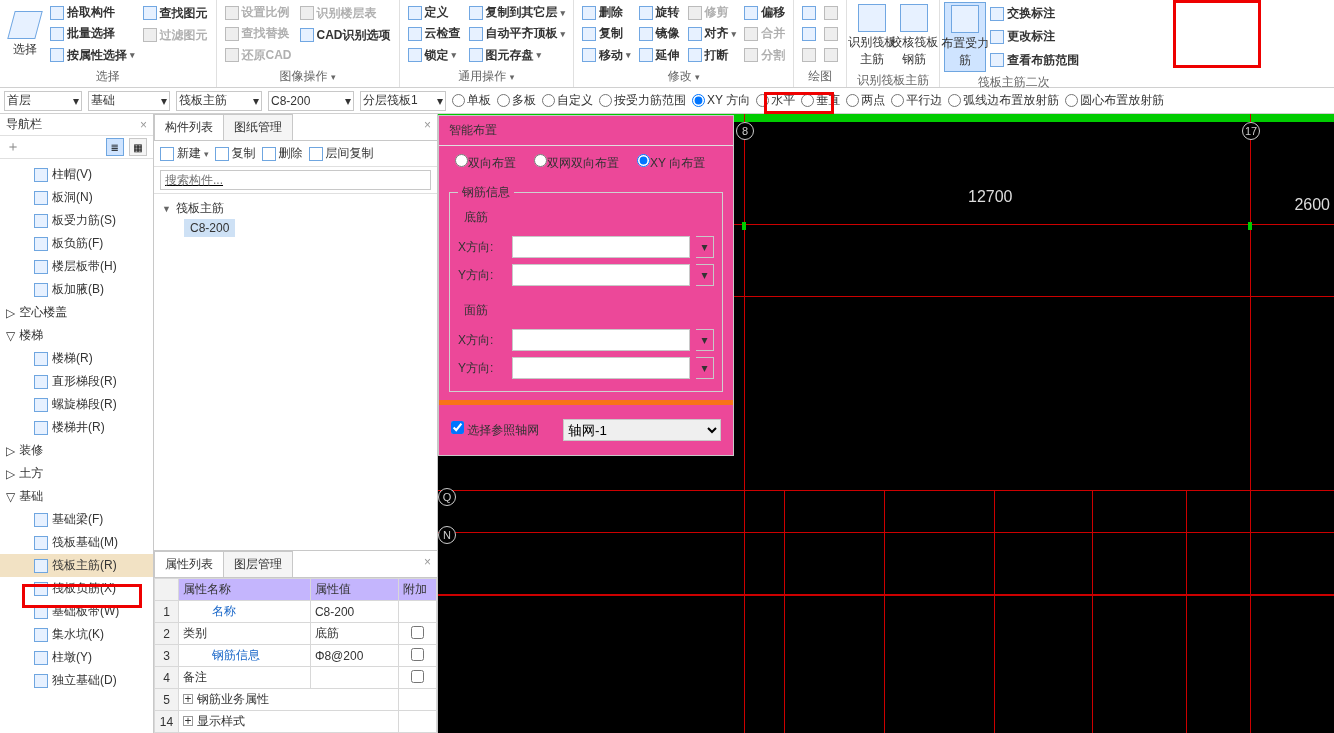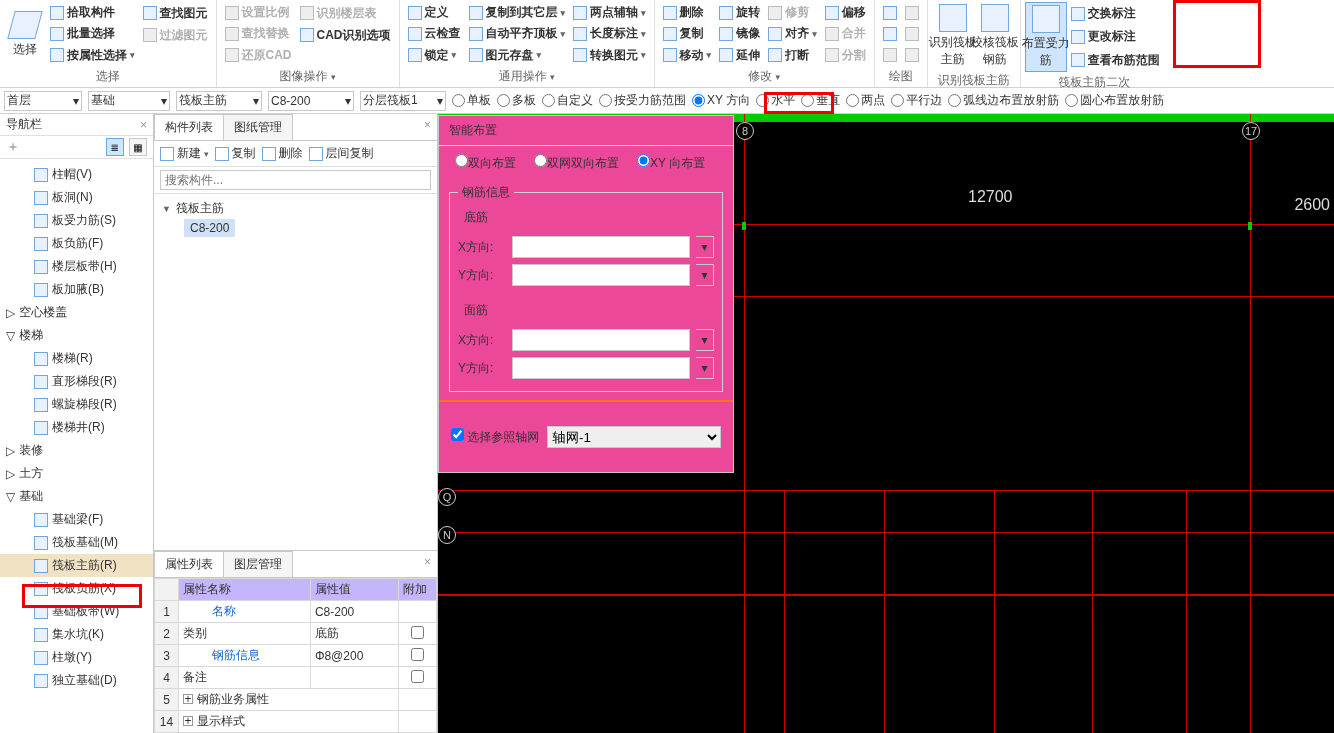--- a/index.html
+++ b/index.html
@@ -35,21 +35,21 @@
   .tree .item .ic { width: 14px; height: 14px; border: 1px solid #6fa6e0; background: #e7f1ff; }
   .tree .item.sel { background: #f2e2c4; }
   .mid { width: 284px; border-right: 1px solid #c8c8c8; display: flex; flex-direction: column; }
   .tabs { display: flex; border-bottom: 1px solid #c8c8c8; }
   .tabs .tab { padding: 4px 10px; border: 1px solid #c8c8c8; border-bottom: none; background: #f5f5f5; margin-right: -1px; }
   .tabs .tab.active { background: #fff; }
   .toolbar2 { display: flex; align-items: center; gap: 6px; padding: 4px 6px; border-bottom: 1px solid #e0e0e0; }
   .toolbar2 .tb { display: flex; align-items: center; gap: 3px; }
   .toolbar2 .tb .ic { width: 14px; height: 14px; border: 1px solid #6fa6e0; display: inline-block; }
   .search { padding: 3px 6px; border-bottom: 1px solid #e0e0e0; }
-  .search input { width: 100%; border: 1px solid #c8c8c8; height: 20px; padding: 0 4px; font-size: 12px; }
+  .search input { width: 100%; border: 1px solid #c8c8c8; height: 20px; padding: 0 4px; font-size: 12px; text-decoration: underline; }
   .complist { flex: 1; padding: 4px 8px; }
   .complist .root { display: flex; align-items: center; gap: 4px; padding: 2px 0; }
   .complist .root::before { content: "▼"; font-size: 9px; color: #666; width: 10px; }
   .complist .child { margin-left: 22px; padding: 2px 6px; background: #cee1f5; display: inline-block; }
   .props { border-top: 1px solid #c8c8c8; }
   .prop-grid { width: 100%; border-collapse: collapse; font-size: 12px; }
   .prop-grid th, .prop-grid td { border: 1px solid #d8d8d8; padding: 2px 4px; text-align: left; height: 20px; }
   .prop-grid th { background: #c4b5fd; font-weight: normal; }
   .prop-grid .rn { width: 24px; text-align: center; background: #f2f2f2; }
   .prop-grid .link { color: #1866c8; padding-left: 33px; }
@@ -63,21 +63,21 @@
   .canvas .dim { position: absolute; color: #ddd; font-size: 16px; }
   
   .smart-panel { position: absolute; left: 438px; top: 115px; width: 296px; background: #ec4899; border: 1px solid #c8c8c8; }
   .smart-panel .hdr { padding: 6px 10px; border-bottom: 1px solid #e0e0e0; }
   .smart-panel .radios { display: flex; gap: 18px; padding: 8px 16px; }
   .smart-panel fieldset { border: 1px solid #d0d0d0; margin: 4px 10px 8px 10px; padding: 6px 8px; }
   .smart-panel legend { padding: 0 4px; }
   .smart-panel .row { display: flex; align-items: center; gap: 6px; margin: 6px 0; }
   .smart-panel .row label { width: 48px; }
   .smart-panel .row input[type=text], .smart-panel .row select { flex: 1; height: 22px; border: 1px solid #c8c8c8; padding: 0 4px; font-size: 12px; }
-  .smart-panel .axis-row { display: flex; align-items: center; gap: 8px; padding: 24px 12px; border-top: 2px solid #f97316; }
+  .smart-panel .axis-row { display: flex; align-items: center; gap: 24px; padding: 14px 12px; border-top: 5px solid #f97316; }
   .tri-down::after { content: " ▾"; font-size: 9px; color: #666; }
   .panel-close { float: right; color: #999; }
 </style>
 </head>
 <body>
 
 <div class="ribbon">
 
   <div class="ribbon-group">
     <div class="btns">
@@ -166,34 +166,20 @@
             <span class="ico"></span>
             <span>复制到其它层</span>
           </div>
         <div class="small-btn tri-down">
             <span class="ico"></span>
             <span>自动平齐顶板</span>
           </div>
         <div class="small-btn tri-down">
             <span class="ico"></span>
             <span>图元存盘</span>
-          </div>
-      </div>
-      <div class="small-col">
-        <div class="small-btn tri-down">
-            <span class="ico"></span>
-            <span>两点辅轴</span>
-          </div>
-        <div class="small-btn tri-down">
-            <span class="ico"></span>
-            <span>长度标注</span>
-          </div>
-        <div class="small-btn tri-down">
-            <span class="ico"></span>
-            <span>转换图元</span>
           </div>
       </div>
     </div>
     <div class="grp-label tri-down">通用操作 </div>
   </div>
 
   <div class="ribbon-group">
     <div class="btns">
       <div class="small-col">
         <div class="small-btn">

